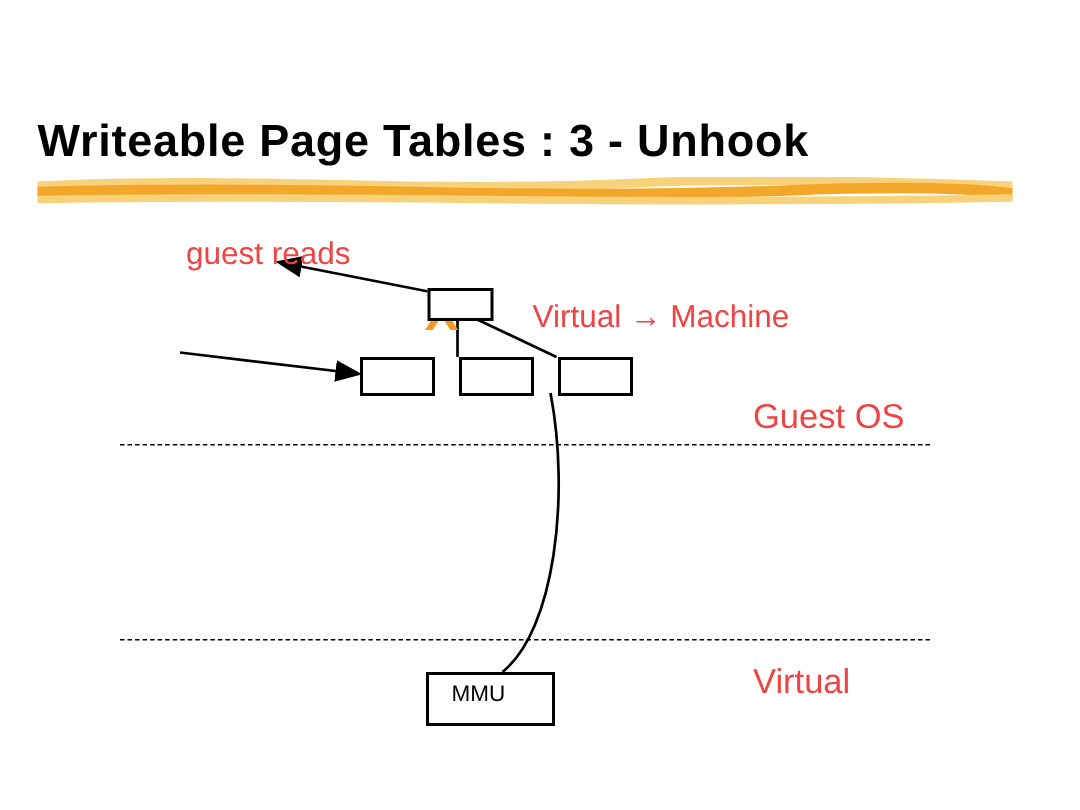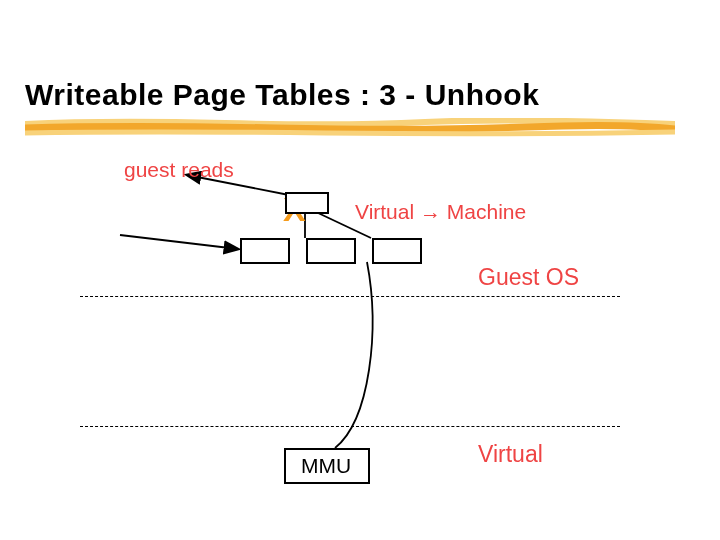--- a/index.html
+++ b/index.html
@@ -33,37 +33,38 @@
     height: 20px;
   }
   .label {
     position: absolute;
     font-size: 21px;
     line-height: 1.1;
     color: #ef4444;
   }
   .big-label {
     font-size: 23px;
+    margin-left: 24px;
   }
   .x-mark {
     position: absolute;
     font-family: Arial, sans-serif;
     font-weight: 900;
     font-size: 34px;
     color: #f59b1c;
   }
   .box {
     position: absolute;
     background: #fff;
     border: 2px solid #000;
     box-sizing: border-box;
   }
   .mmu-label {
     position: absolute;
-    font-size: 21px;
+    font-size: 15px;
   }
   .dashed-line {
     position: absolute;
     border-top: 1.5px dashed #000;
     height: 0;
   }
   svg.overlay {
     position: absolute;
     top: 0; left: 0;
     width: 720px; height: 540px;

